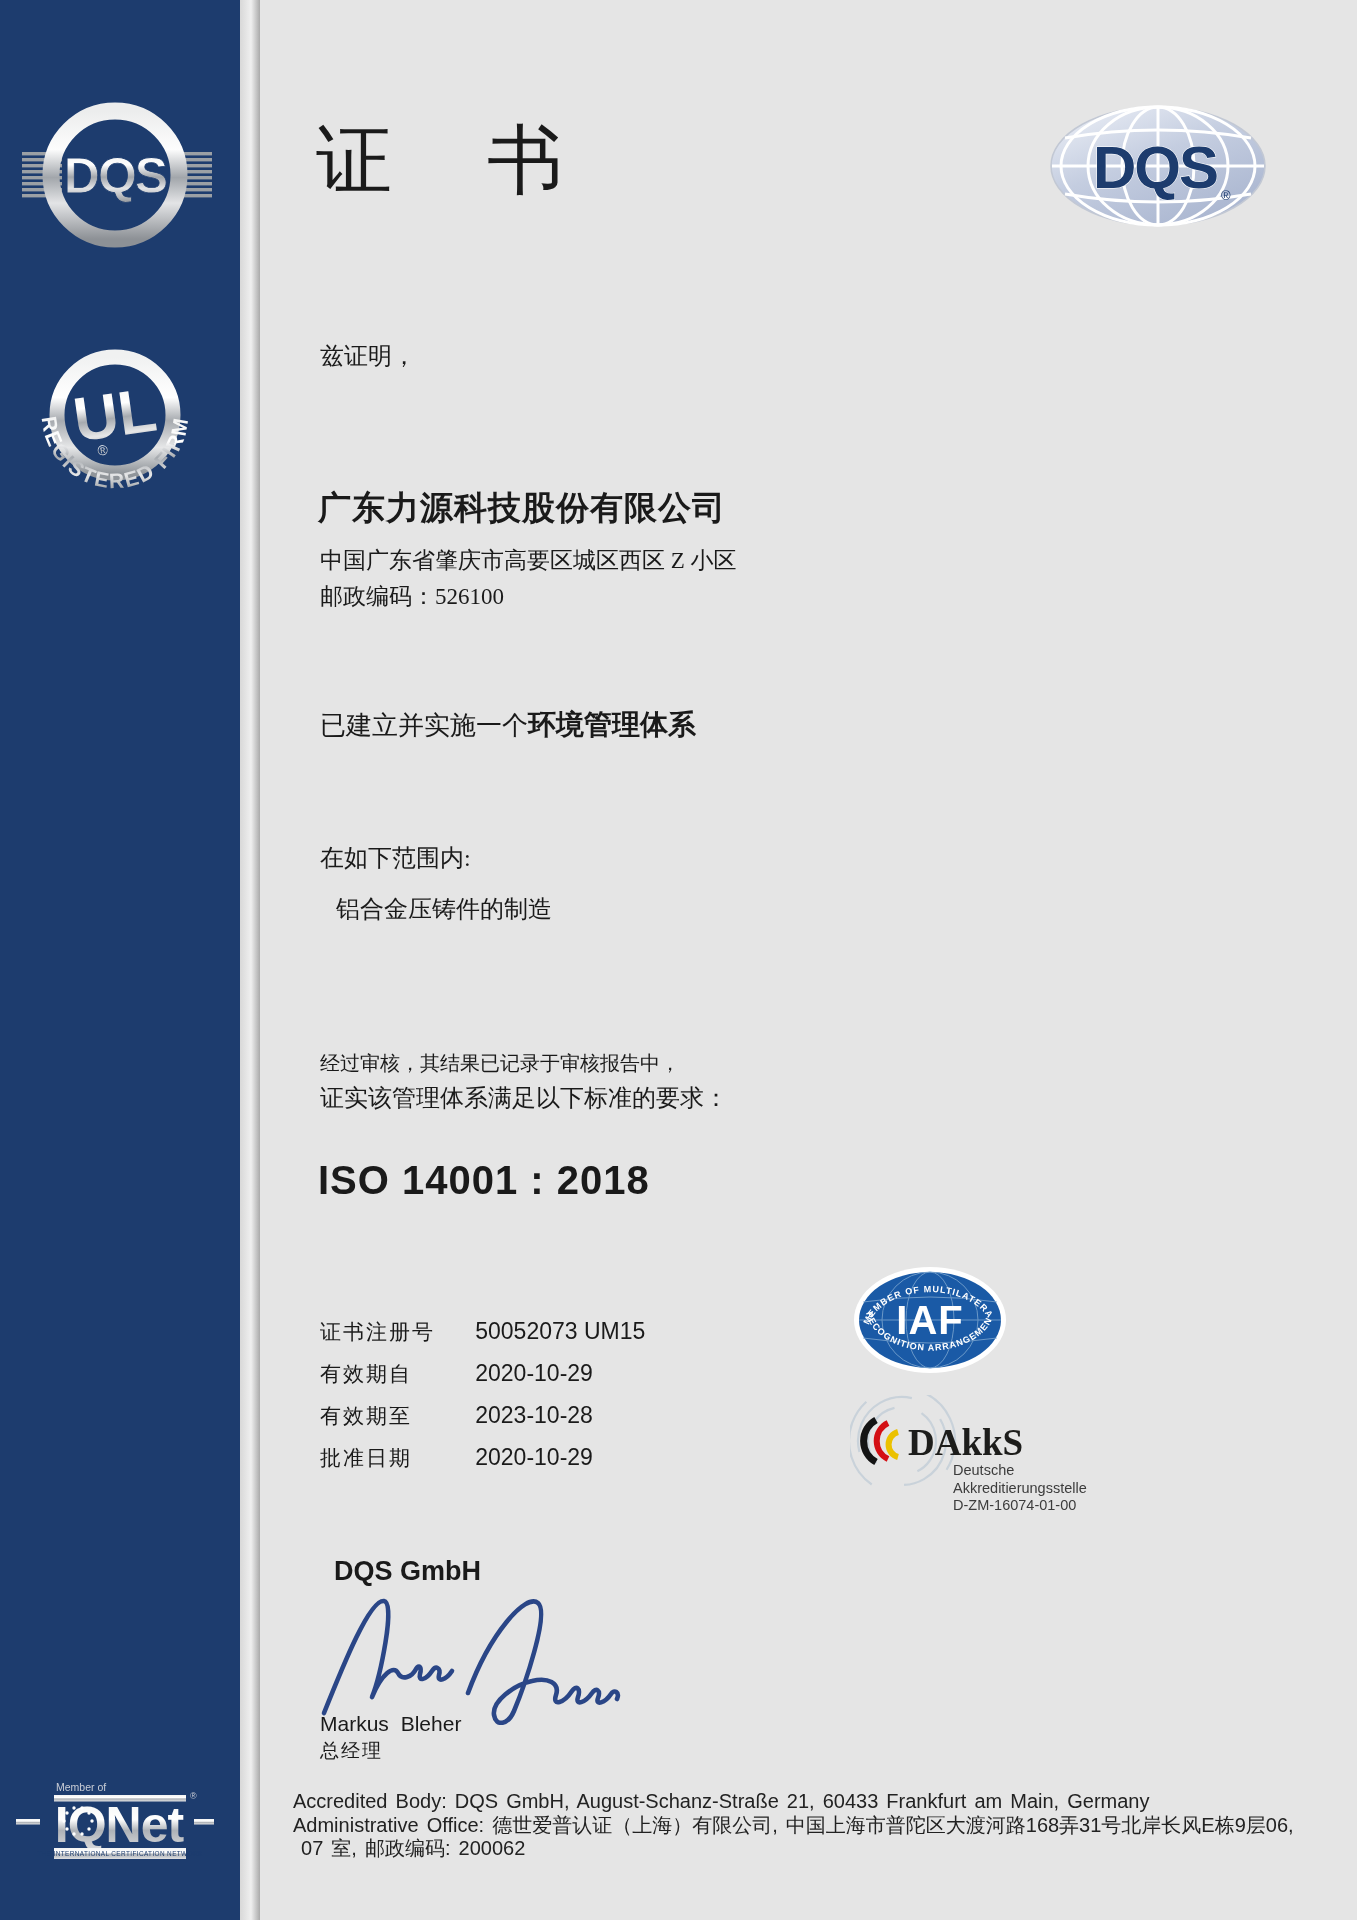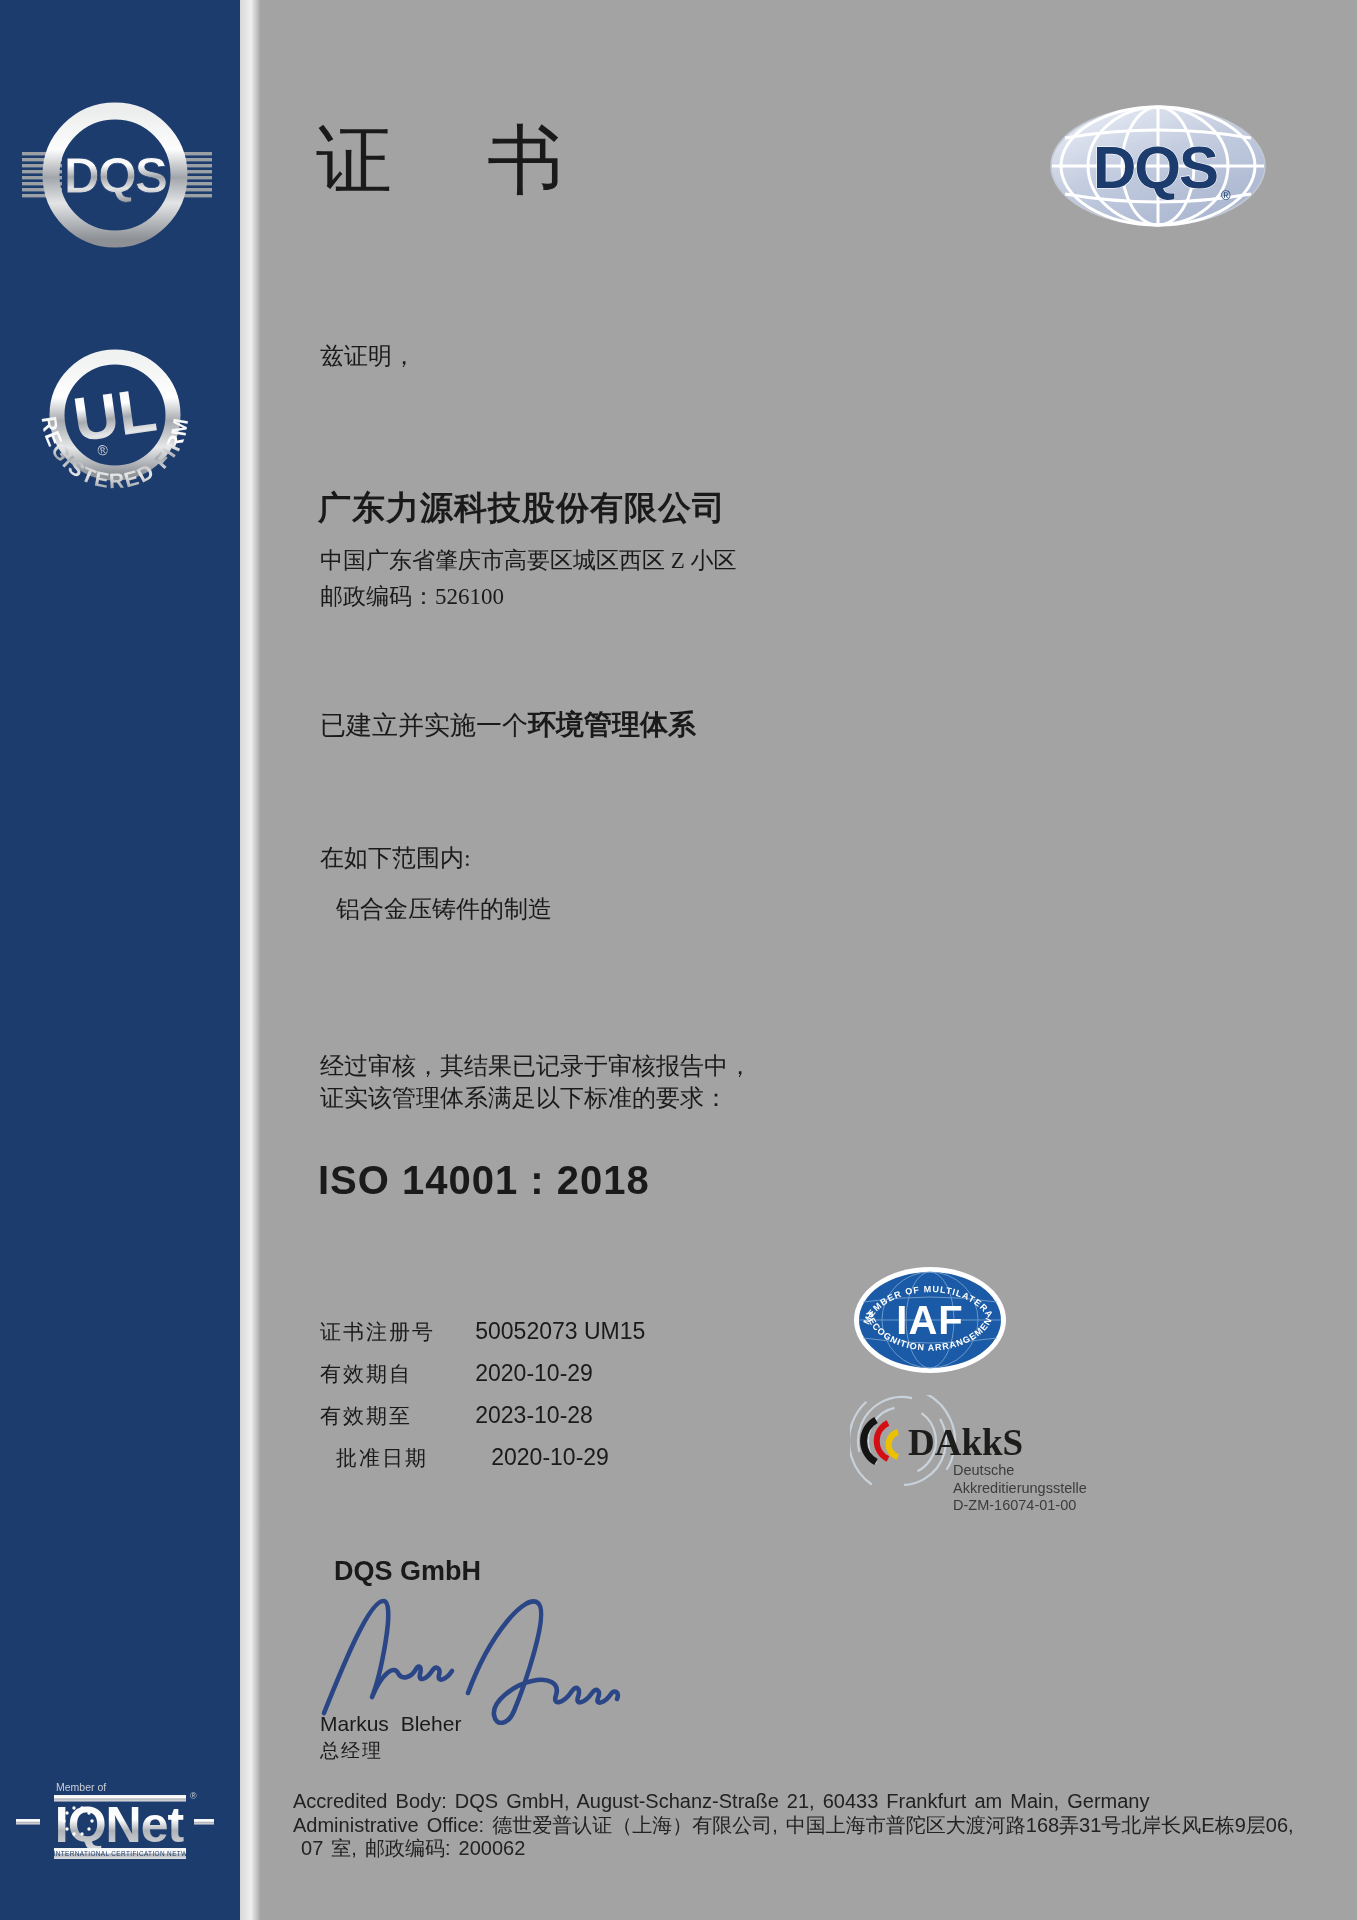--- a/index.html
+++ b/index.html
@@ -1,34 +1,34 @@
 <!DOCTYPE html>
 <html><head>
 <meta charset="utf-8">
 <style>
   html,body{margin:0;padding:0;background:#fff;}
-  .page{position:relative;width:1357px;height:1920px;background:#a3a3a3;overflow:hidden;
+  .page{position:relative;width:1357px;height:1920px;background:#e5e5e5;overflow:hidden;
         font-family:"Liberation Serif","DejaVu Serif",serif;color:#1a1a1a;}
   .abs{position:absolute;}
   .sans{font-family:"Liberation Sans","DejaVu Sans",sans-serif;}
 
   .sidebar{position:absolute;left:0;top:0;width:240px;height:1920px;background:#1d3c6e;}
   .edge{position:absolute;left:240px;top:0;width:20px;height:1920px;
         background:linear-gradient(90deg,#d8d8d8 0%,#efefef 55%,#aaaaaa 100%);}
 
   .title{left:316px;top:122px;font-size:76px;line-height:1;font-weight:400;white-space:pre;letter-spacing:0;}
   .certify{left:320px;top:340px;font-size:24px;}
   .company-name{left:318px;top:486px;font-size:33px;font-weight:bold;letter-spacing:1px;}
   .addr1{left:320px;top:545px;font-size:23px;}
   .addr2{left:320px;top:581px;font-size:23px;}
   .system-line{left:320px;top:706px;font-size:26px;}
   .system-line b{font-size:28px;}
   .scope-intro{left:320px;top:842px;font-size:24px;}
   .scope-text{left:320px;top:877px;font-size:24px;}
-  .audit1{left:320px;top:1050px;font-size:24px;}
+  .audit1{left:320px;top:1050px;font-size:20px;}
   .audit2{left:320px;top:1082px;font-size:24px;}
   .iso{left:318px;top:1158px;font-size:40px;font-weight:bold;letter-spacing:1px;}
   .drow{left:320px;font-size:21px;}
   .drow .lbl{display:inline-block;width:150px;letter-spacing:2px;}
   .drow .val{font-family:"Liberation Sans","DejaVu Sans",sans-serif;font-size:23px;}
   .issuer{left:318px;top:1540px;font-size:27px;font-weight:bold;}
   .sig-name{left:320px;top:1712px;font-size:21px;word-spacing:6px;}
   .sig-title{left:320px;top:1738px;font-size:19px;letter-spacing:2px;}
   .footer{left:293px;top:1790px;font-size:20px;line-height:23.5px;word-spacing:2.5px;color:#222;}
   .footer div{white-space:pre;}
@@ -179,21 +179,21 @@
     <span class="val">50052073 UM15</span>
   </div>
   <div class="abs drow" style="top:1360px;">
     <span class="lbl">有效期自</span>
     <span class="val">2020-10-29</span>
   </div>
   <div class="abs drow" style="top:1402px;">
     <span class="lbl">有效期至</span>
     <span class="val">2023-10-28</span>
   </div>
-  <div class="abs drow" style="top:1444px;margin-left:16px;">
+  <div class="abs drow" style="top:1444px;">
     <span class="lbl">批准日期</span>
     <span class="val">2020-10-29</span>
   </div>
 
   <svg class="abs" style="left:853px;top:1266px;" width="154" height="108" viewBox="0 0 154 108">
     <ellipse cx="77" cy="54" rx="76" ry="53" fill="#ffffff"></ellipse>
     <ellipse cx="77" cy="54" rx="71" ry="48" fill="#1a5aa6"></ellipse>
     <g stroke="#7fa8d0" stroke-width="1" fill="none" opacity="0.8">
       <ellipse cx="77" cy="54" rx="24" ry="48"></ellipse>
       <ellipse cx="77" cy="54" rx="48" ry="48"></ellipse>

